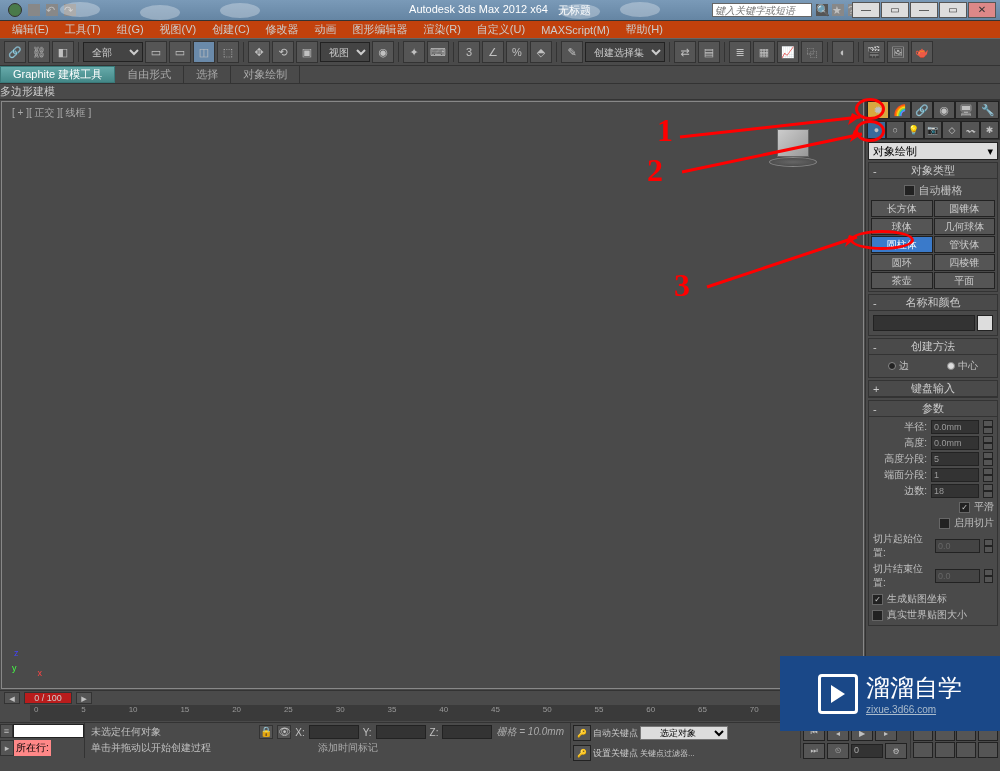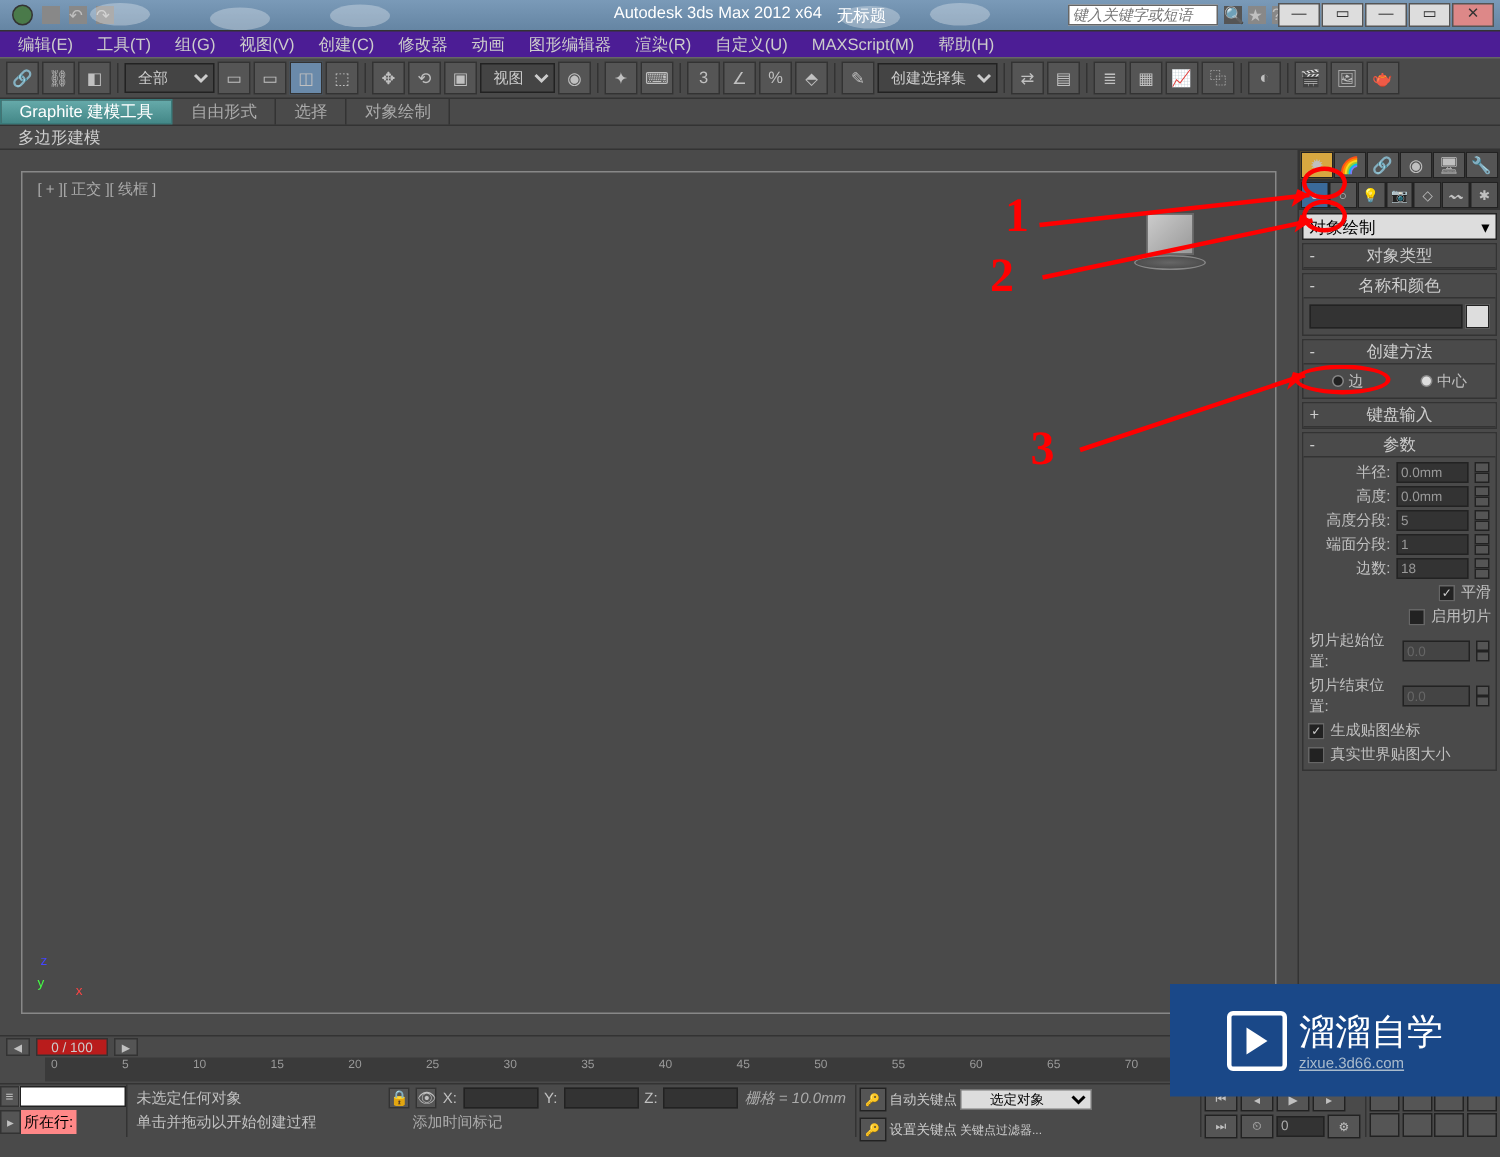--- a/index.html
+++ b/index.html
@@ -13,39 +13,39 @@
 .cloud { position: absolute; width: 40px; height: 15px; background: rgba(255,255,255,0.3); border-radius: 50%; }
 .title-center { position: absolute; left: 50%; transform: translateX(-50%); display: flex; gap: 10px; font-size: 11px; color: #fff; }
 .title-right-area { position: absolute; right: 140px; display: flex; gap: 4px; align-items: center; }
 .search-input { width: 100px; height: 14px; background: #fff; border: 1px solid #666; font-size: 10px; font-style: italic; color: #888; padding: 0 2px; }
 .win-btns { position: absolute; right: 4px; display: flex; }
 .win-btn { width: 28px; height: 16px; border: 1px solid #555; background: #ddd; font-size: 10px; text-align: center; line-height: 14px; margin-left: 1px; color: #333; }
 .win-btn.close { background: #d88; }
 .tb-icon { width: 12px; height: 12px; background: #888; display: inline-block; }
 
 
-.menu-bar { height: 18px; background: #4c1d95; display: flex; align-items: center; padding-left: 4px; border-top: 1px solid #333; }
+.menu-bar { height: 18px; background: #c2410c; display: flex; align-items: center; padding-left: 4px; border-top: 1px solid #333; }
 .menu-item { padding: 0 8px; color: #ccc; font-size: 11px; cursor: default; }
 
 
 .main-toolbar { height: 28px; background: #4a4a4a; border-top: 1px solid #666; border-bottom: 1px solid #333; display: flex; align-items: center; padding: 0 4px; gap: 2px; }
 .tbtn { width: 22px; height: 22px; background: #555; border: 1px solid #333; display: flex; align-items: center; justify-content: center; }
 .tbtn.active { background: #6a8aaa; }
 .tdrop { height: 20px; background: #444; border: 1px solid #222; color: #ccc; font-size: 10px; padding: 0 4px; }
 .tsep { width: 1px; height: 20px; background: #333; margin: 0 2px; }
 
 
 .graphite-bar { height: 18px; background: #4a4a4a; border-bottom: 1px solid #333; display: flex; align-items: flex-end; }
 .graphite-tab { padding: 0 12px; height: 100%; display: flex; align-items: center; font-size: 11px; color: #aaa; border-right: 1px solid #333; }
 .graphite-tab.active { background: linear-gradient(180deg, #6aa, #488); color: #fff; border: 1px solid #3a7a7a; }
-.graphite-sub { height: 16px; background: #4a4a4a; padding-left: 12px; font-size: 11px; color: #ccc; border-bottom: 1px solid #333; }
+.graphite-sub { height: 16px; background: #4a4a4a; padding-left: 0; font-size: 11px; color: #ccc; border-bottom: 1px solid #333; }
 
 
 .main-area { display: flex; height: 590px; }
-.viewport-area { flex: 1; background: #4a4a4a; position: relative; border: 1px solid #888; margin: 14px; }
+.viewport-area { flex: 1; background: #4a4a4a; position: relative; border: 1px solid #888; margin: 1px; }
 .viewport-label { position: absolute; top: 4px; left: 10px; color: #aaa; font-size: 10px; }
 .viewcube { position: absolute; top: 25px; right: 45px; width: 50px; height: 40px; }
 .vcube-box { width: 32px; height: 28px; background: linear-gradient(135deg, #ccc, #999); border: 1px solid #666; position: absolute; top: 2px; left: 9px; }
 .vcube-ring { width: 48px; height: 10px; border: 1px solid #888; border-radius: 50%; position: absolute; bottom: 0; left: 1px; background: radial-gradient(#666, #444); }
 .axis-tripod { position: absolute; bottom: 10px; left: 10px; width: 30px; height: 30px; }
 .axis { position: absolute; font-size: 9px; }
 .axis.z { color: #44f; top: 0; left: 2px; }
 .axis.x { color: #f44; bottom: 0; right: 0; }
 .axis.y { color: #4f4; bottom: 5px; left: 0; }
 
@@ -283,20 +283,38 @@
     <div class="cmd-dropdown">
       <span>对象绘制</span>
         <span>▾</span>
     </div>
 
     <div class="rollout">
       <div class="rollout-head">
           <span class="pm">-</span>
           <span>对象类型</span>
         </div>
+      <div class="rollout-body">
+        <div class="obj-check">
+            <div class="checkbox-box"></div>
+            <span>自动栅格</span>
+          </div>
+        <div class="obj-grid">
+          <div class="obj-btn">长方体</div>
+          <div class="obj-btn">圆锥体</div>
+          <div class="obj-btn">球体</div>
+          <div class="obj-btn">几何球体</div>
+          <div class="obj-btn selected">圆柱体</div>
+          <div class="obj-btn">管状体</div>
+          <div class="obj-btn">圆环</div>
+          <div class="obj-btn">四棱锥</div>
+          <div class="obj-btn">茶壶</div>
+          <div class="obj-btn">平面</div>
+        </div>
+      </div>
     </div>
 
     <div class="rollout">
       <div class="rollout-head">
           <span class="pm">-</span>
           <span>名称和颜色</span>
         </div>
       <div class="rollout-body">
         <div class="name-row">
           <div class="name-input"></div>
@@ -462,21 +480,21 @@
       <span>X:</span>
         <div class="coord-input"></div>
       <span>Y:</span>
         <div class="coord-input"></div>
       <span>Z:</span>
         <div class="coord-input"></div>
       <span class="grid-info">栅格 = 10.0mm</span>
     </div>
     <div class="status-prompt" style="margin-top:2px">
       <span>单击并拖动以开始创建过程</span>
-      <span style="margin-left:60px" class="add-marker">添加时间标记</span>
+      <span style="margin-left:103px" class="add-marker">添加时间标记</span>
     </div>
   </div>
   <div class="anim-controls">
     <div class="anim-btn" style="width:18px">🔑</div>
     <span class="anim-text">自动关键点</span>
     <select class="key-drop"><option>选定对象</option></select>
     <div style="width:100%"></div>
     <div class="anim-btn" style="width:18px">🔑</div>
     <span class="anim-text">设置关键点</span>
     <span class="anim-text" style="font-size:8px">关键点过滤器...</span>

